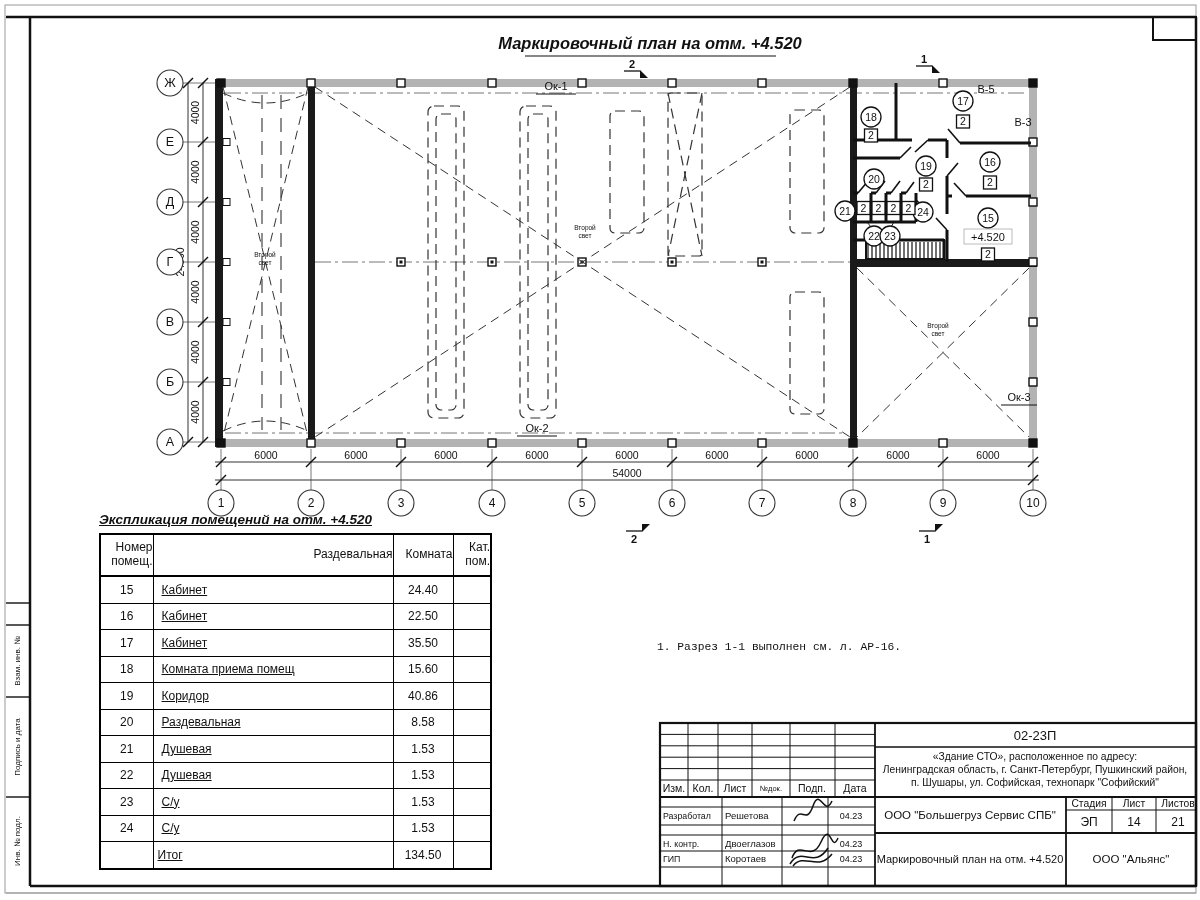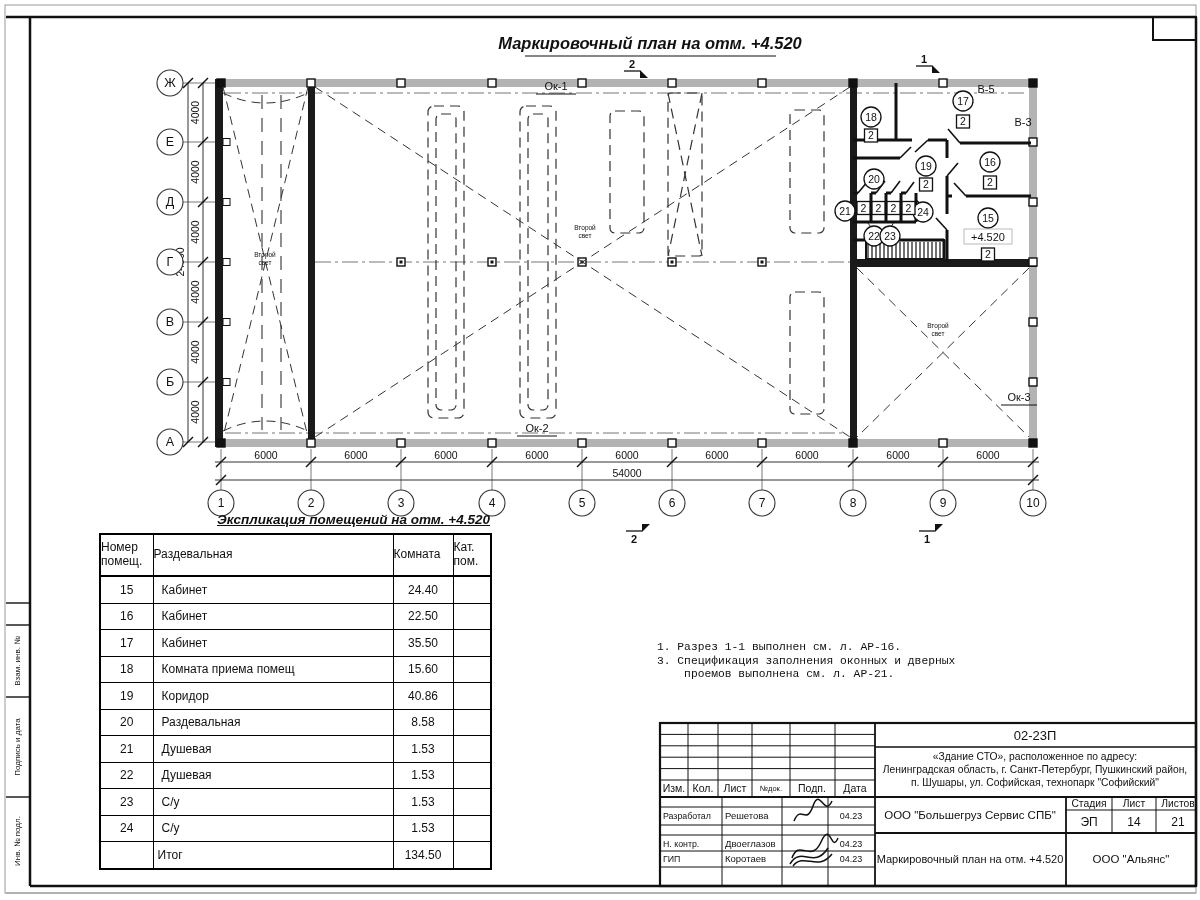--- a/index.html
+++ b/index.html
@@ -1,28 +1,28 @@
 <!DOCTYPE html>
 <html><head>
 <meta charset="utf-8">
 <style>
   html,body{margin:0;padding:0;background:#e8e8e8;}
   #sheet{position:relative;width:1200px;height:900px;background:#fff;overflow:hidden;
          font-family:"Liberation Sans",sans-serif;color:#111;}
   svg text{font-family:"Liberation Sans",sans-serif;fill:#111;}
   
   #explication{position:absolute;left:99px;top:512px;width:391px;}
-  #explication .exp-title{width:100%;text-align:right;font-style:italic;font-weight:bold;
+  #explication .exp-title{width:100%;text-align:left;font-style:italic;font-weight:bold;
       font-size:13.5px;text-decoration:underline;margin-bottom:6px;}
   #explication table{border-collapse:collapse;width:391px;table-layout:fixed;border:2px solid #000;}
   #explication th,#explication td{border:1.5px solid #000;font-size:12px;font-weight:normal;
       padding:0;white-space:pre-line;overflow:hidden;}
-  #explication thead th{height:40px;border-bottom:2.5px solid #000;text-align:left;vertical-align:middle;line-height:1.15;}
+  #explication thead th{height:40px;border-bottom:2.5px solid #000;text-align:right;vertical-align:middle;line-height:1.15;}
   #explication tbody td{height:25.5px;text-align:center;vertical-align:middle;}
-  #explication tbody td.name{text-align:left;padding-left:8px;}
+  #explication tbody td.name{text-align:left;padding-left:8px;text-decoration:underline;}
   #explication tbody tr.total td.name{padding-left:4px;}
   
   #notes{position:absolute;left:657px;top:641px;width:345px;font-size:11.3px;line-height:1.2;font-family:Liberation Mono, monospace;}
   #notes .note{white-space:pre-line;}
 </style>
 </head>
 <body>
 
 <div id="sheet">
 
@@ -570,17 +570,15 @@
             <td class="name">Итог</td>
             <td>134.50</td>
             <td></td>
           </tr>
     </tbody>
   </table>
 </div>
 
 <div id="notes">
   <div class="note">1. Разрез 1-1 выполнен см. л. АР-16.</div>
-  <div class="note">3. Спецификация заполнения оконных и дверных
-&nbsp;&nbsp;&nbsp;&nbsp;проемов выполнена см. л. АР-21.</div>
 </div>
 
 </div>
 
 </body></html>

